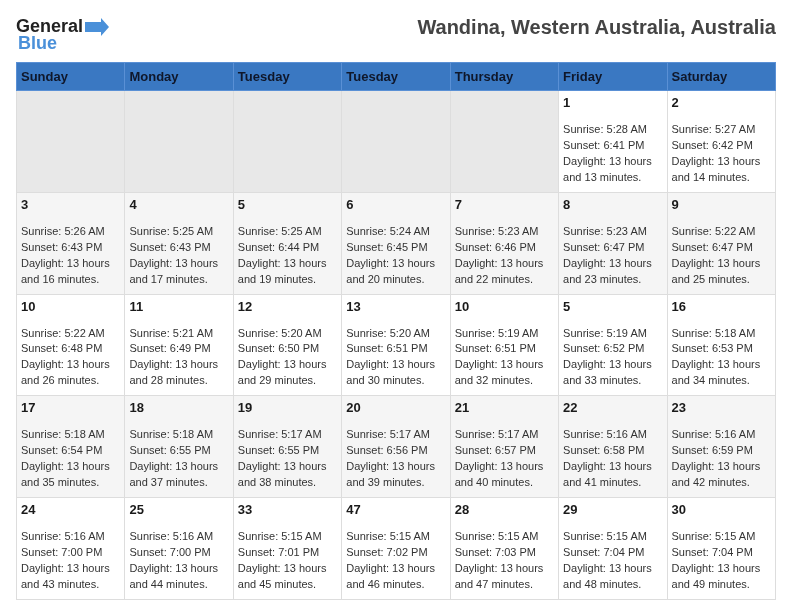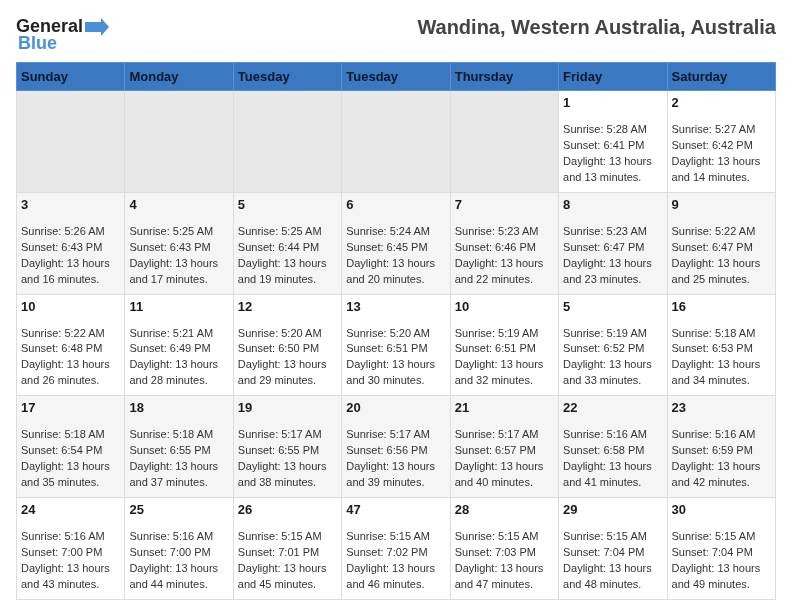--- a/index.html
+++ b/index.html
@@ -222,21 +222,21 @@
       <tr>
         <td>
           <span class="day-num">24</span>
           <div class="day-info">Sunrise: 5:16 AM<br>Sunset: 7:00 PM<br>Daylight: 13 hours and 43 minutes.</div>
         </td>
         <td>
           <span class="day-num">25</span>
           <div class="day-info">Sunrise: 5:16 AM<br>Sunset: 7:00 PM<br>Daylight: 13 hours and 44 minutes.</div>
         </td>
         <td>
-          <span class="day-num">26</span>
+          <span class="day-num">33</span>
           <div class="day-info">Sunrise: 5:15 AM<br>Sunset: 7:01 PM<br>Daylight: 13 hours and 45 minutes.</div>
         </td>
         <td>
           <span class="day-num">47</span>
           <div class="day-info">Sunrise: 5:15 AM<br>Sunset: 7:02 PM<br>Daylight: 13 hours and 46 minutes.</div>
         </td>
         <td>
           <span class="day-num">28</span>
           <div class="day-info">Sunrise: 5:15 AM<br>Sunset: 7:03 PM<br>Daylight: 13 hours and 47 minutes.</div>
         </td>

